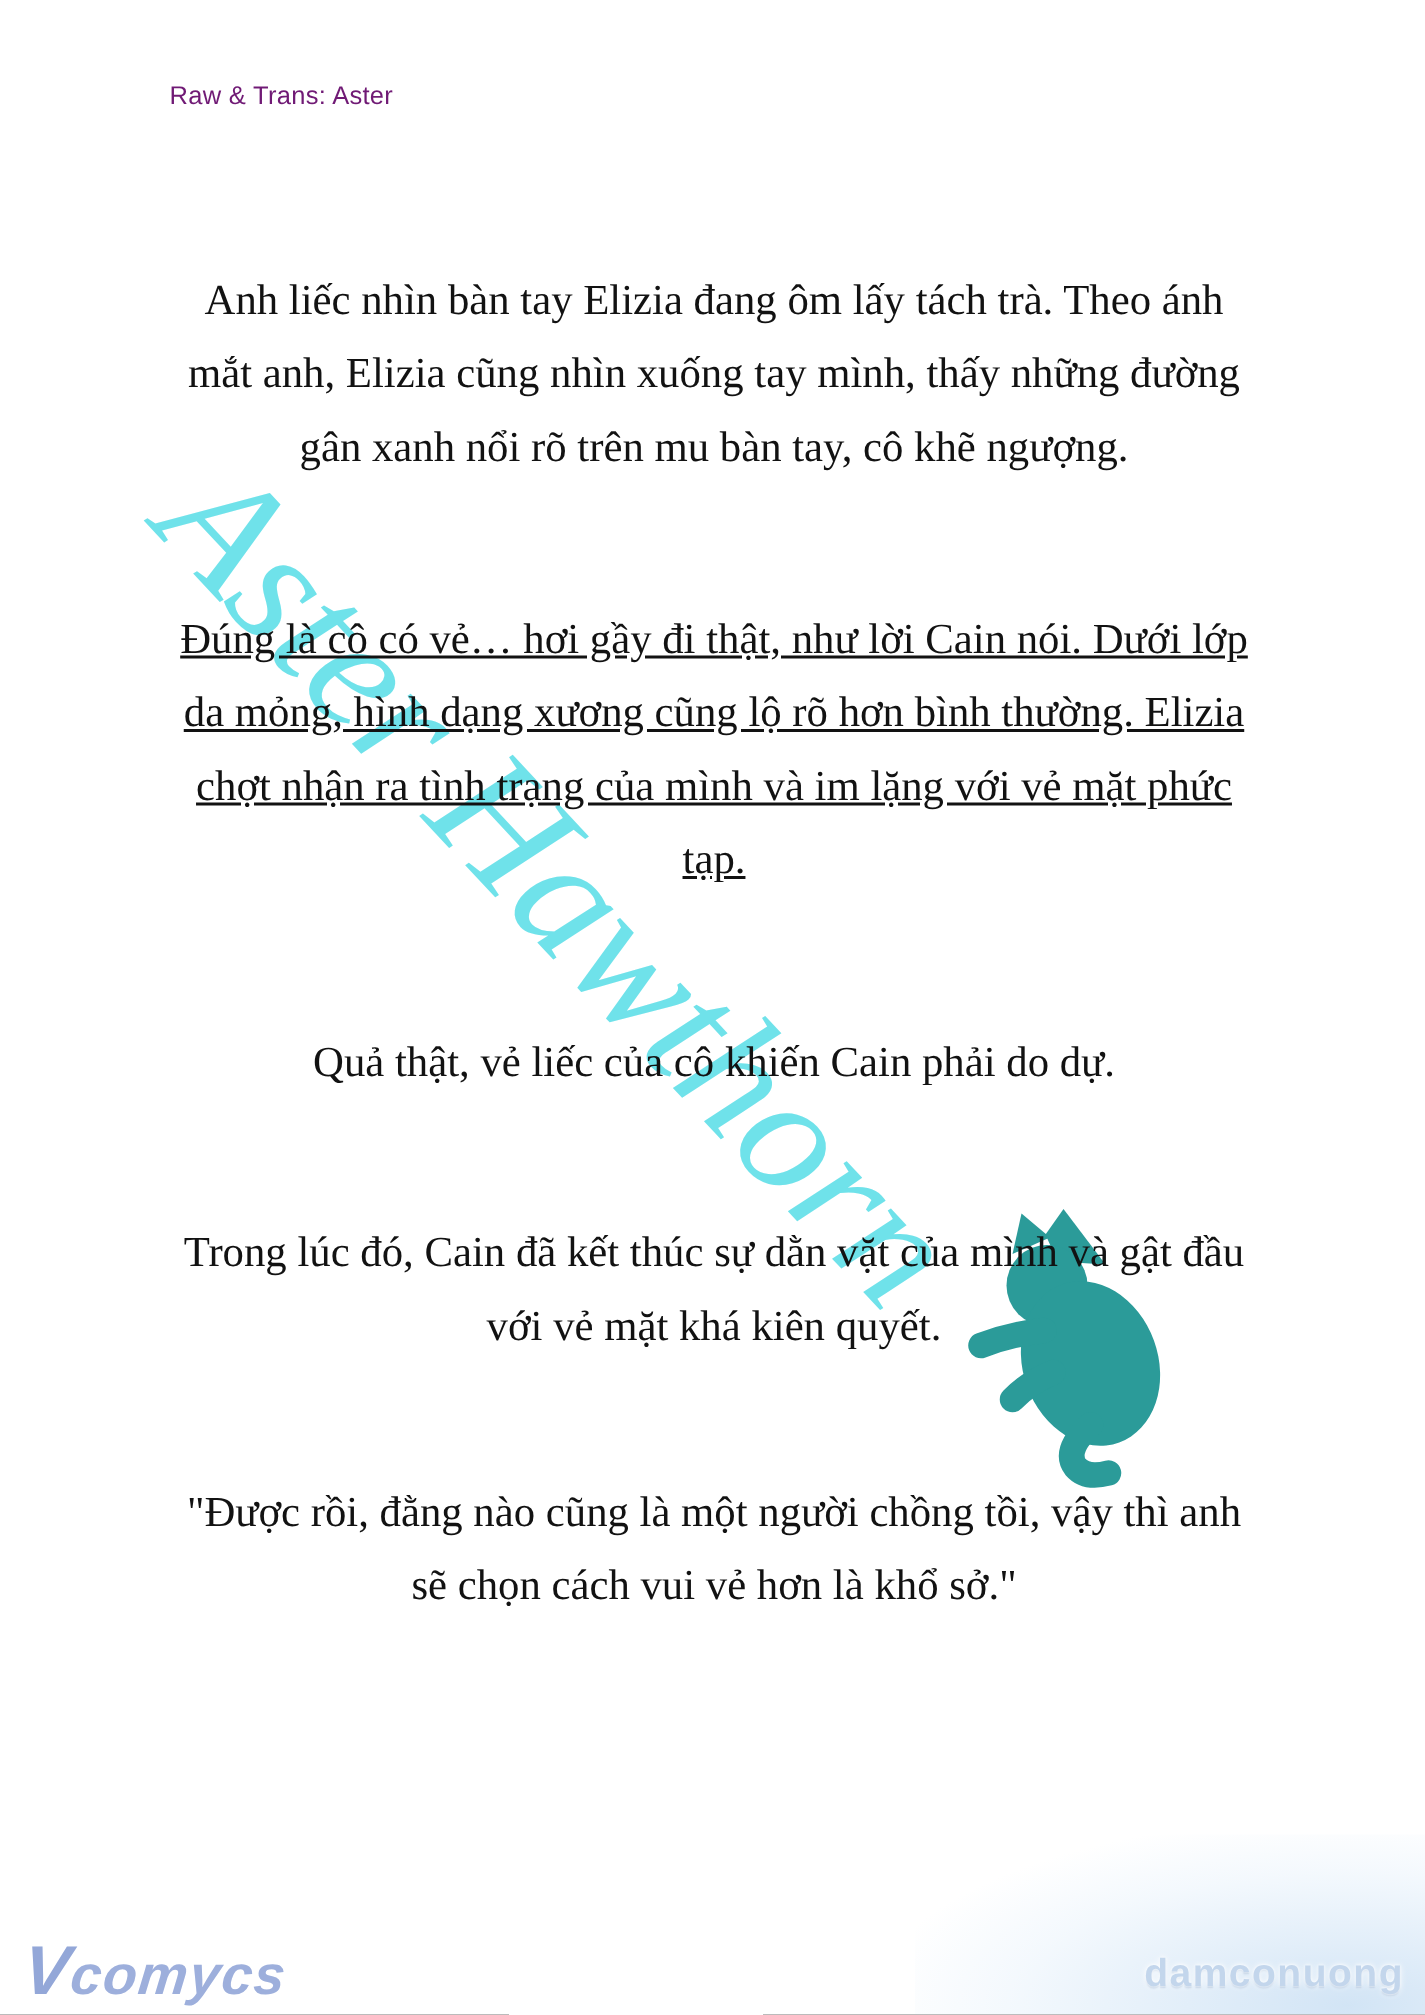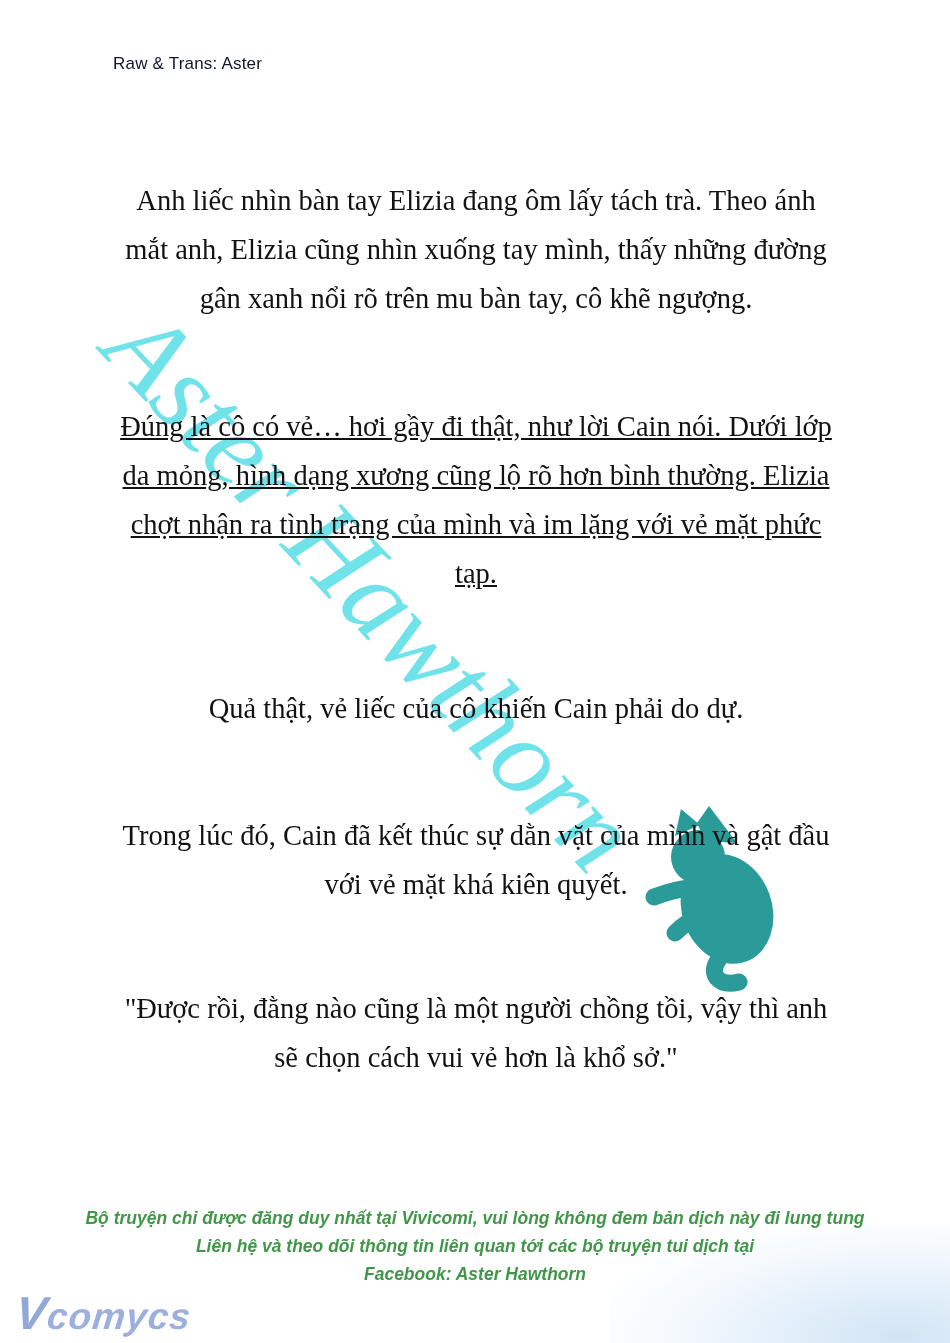--- a/index.html
+++ b/index.html
@@ -7,21 +7,21 @@
     position:relative;
     width:950px;height:1343px;
     margin:0 auto;
     background:#ffffff;
     overflow:hidden;
     font-family:"Liberation Serif", serif;
   }
   .credit{
     position:absolute;left:113px;top:54px;
     font-family:"Liberation Sans", sans-serif;
-    font-size:17px;color:#0f172a;letter-spacing:.2px;text-align:right;
+    font-size:17px;color:#701a75;letter-spacing:.2px;text-align:right;
   }
   .watermark{
     position:absolute;left:168px;top:288px;
     font-family:"Liberation Serif", serif;
     font-style:italic;
     font-size:112px;line-height:1;
     color:#6fe2ea;
     white-space:nowrap;
     transform:rotate(47deg);
     transform-origin:0 0;
@@ -105,22 +105,18 @@
   </svg>
 
   <div class="bodytext">
     <p class="p1">Anh liếc nhìn bàn tay Elizia đang ôm lấy tách trà. Theo ánh mắt anh, Elizia cũng nhìn xuống tay mình, thấy những đường gân xanh nổi rõ trên mu bàn tay, cô khẽ ngượng.</p>
     <p class="p2">Đúng là cô có vẻ… hơi gầy đi thật, như lời Cain nói. Dưới lớp da mỏng, hình dạng xương cũng lộ rõ hơn bình thường. Elizia chợt nhận ra tình trạng của mình và im lặng với vẻ mặt phức tạp.</p>
     <p class="p3">Quả thật, vẻ liếc của cô khiến Cain phải do dự.</p>
     <p class="p4">Trong lúc đó, Cain đã kết thúc sự dằn vặt của mình và gật đầu với vẻ mặt khá kiên quyết.</p>
     <p class="p5">"Được rồi, đằng nào cũng là một người chồng tồi, vậy thì anh sẽ chọn cách vui vẻ hơn là khổ sở."</p>
   </div>
 
-  <div class="footer">
-    <div>Bộ truyện chỉ được đăng duy nhất tại Vivicomi, vui lòng không đem bản dịch này đi lung tung</div>
-    <div>Liên hệ và theo dõi thông tin liên quan tới các bộ truyện tui dịch tại</div>
-    <div>Facebook: Aster Hawthorn</div>
-  </div>
 
   <div class="vcomycs"><span class="v">V</span><span>comycs</span></div>
 
+  <div class="damconuong">damconuong</div>
 
 </div>
 
 </body></html>

